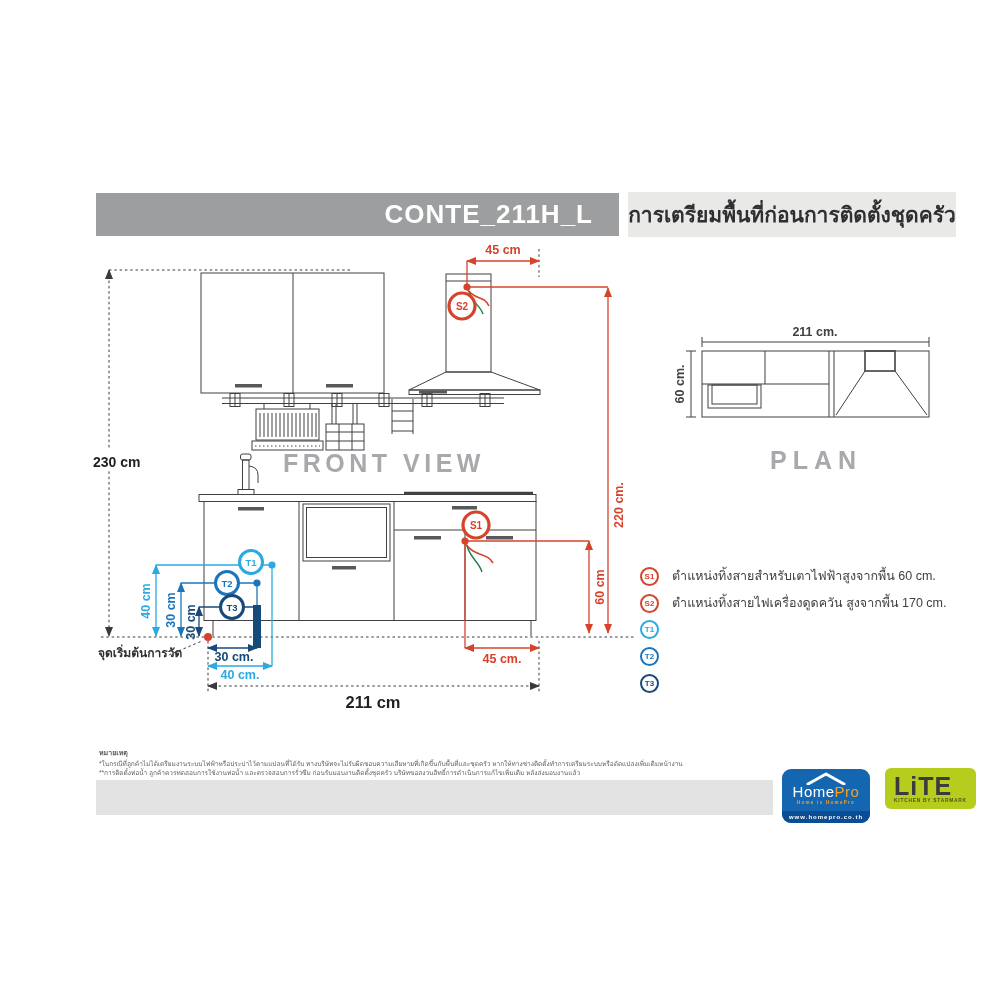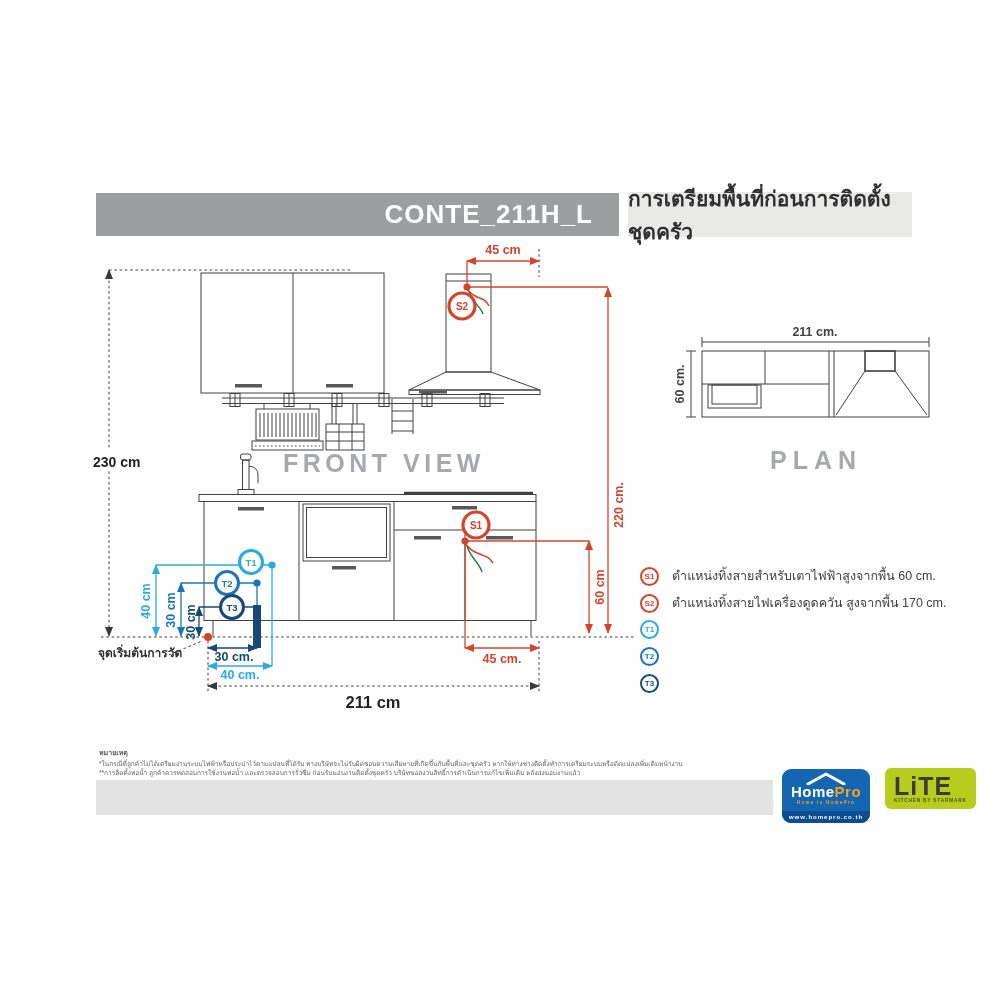--- a/index.html
+++ b/index.html
@@ -2,21 +2,21 @@
 <html><head>
 <meta charset="utf-8">
 <style>
   html,body{margin:0;padding:0;background:#fff;}
   .page{position:relative;width:1000px;height:1000px;background:#ffffff;overflow:hidden;
         font-family:"Liberation Sans",sans-serif;margin-left:36px;}
   
   .hdr-left{position:absolute;left:60px;top:193px;width:523px;height:43px;background:#9c9ea0;
             color:#ffffff;font-size:26px;font-weight:700;letter-spacing:1px;
             display:flex;align-items:center;justify-content:flex-end;padding-right:26px;box-sizing:border-box;}
-  .hdr-right{position:absolute;left:592px;top:192px;width:284px;height:45px;background:#e9e9e8;
+  .hdr-right{position:absolute;left:592px;top:192px;width:328px;height:45px;background:#e9e9e8;
              color:#2f2f31;font-size:21px;font-weight:700;
              display:flex;align-items:center;justify-content:center;}
   
   .drawing{position:absolute;left:0;top:0;}
   
   .legend{position:absolute;left:604px;top:563px;width:336px;}
   .legend-row{display:flex;align-items:center;height:26.8px;}
   .badge{width:19px;height:19px;border-radius:50%;background:#fff;border:2.5px solid #d6432b;
          display:flex;align-items:center;justify-content:center;font-size:8px;font-weight:800;
          box-sizing:border-box;flex:0 0 auto;margin-right:13px;}
@@ -27,21 +27,21 @@
   .legend-text{font-size:12.5px;color:#414042;font-weight:400;white-space:nowrap;}
   
   .notes{position:absolute;left:63px;top:747px;color:#5d5d5f;}
   .notes-heading{font-size:7px;font-weight:700;margin-bottom:1px;}
   .notes-line{font-size:6.5px;line-height:9px;white-space:nowrap;}
   
   .gray-strip{position:absolute;left:60px;top:780px;width:677px;height:35px;background:#e3e3e3;}
   .homepro{position:absolute;left:746px;top:769px;width:88px;height:54px;background:#1566b0;
            border-radius:9px;overflow:hidden;display:flex;flex-direction:column;align-items:center;}
   .hp-house{margin-top:3px;}
-  .hp-name{font-size:15px;font-weight:700;color:#fff;line-height:13px;letter-spacing:.5px;}
+  .hp-name{font-size:15px;font-weight:400;color:#fff;line-height:13px;letter-spacing:.5px;}
   .hp-pro{color:#f8a21c;}
   .hp-tag{font-size:4.5px;color:#f8a21c;font-weight:700;letter-spacing:1.3px;margin-top:2px;}
   .hp-web{margin-top:auto;width:100%;background:#0b4d93;color:#fff;font-size:6px;font-weight:600;
           letter-spacing:1px;text-align:center;padding:2.5px 0 3.5px;}
   .lite{position:absolute;left:849px;top:768px;width:91px;height:41px;background:#b7cd1e;
         display:flex;flex-direction:column;justify-content:center;padding-left:9px;box-sizing:border-box;border-radius:6px;}
   .lite-name{font-size:25px;font-weight:800;color:#3b3b3d;line-height:22px;letter-spacing:1px;}
   .lite-tag{font-size:4.8px;color:#4d521c;font-weight:700;letter-spacing:.8px;margin-top:1px;}
 </style>
 </head>

